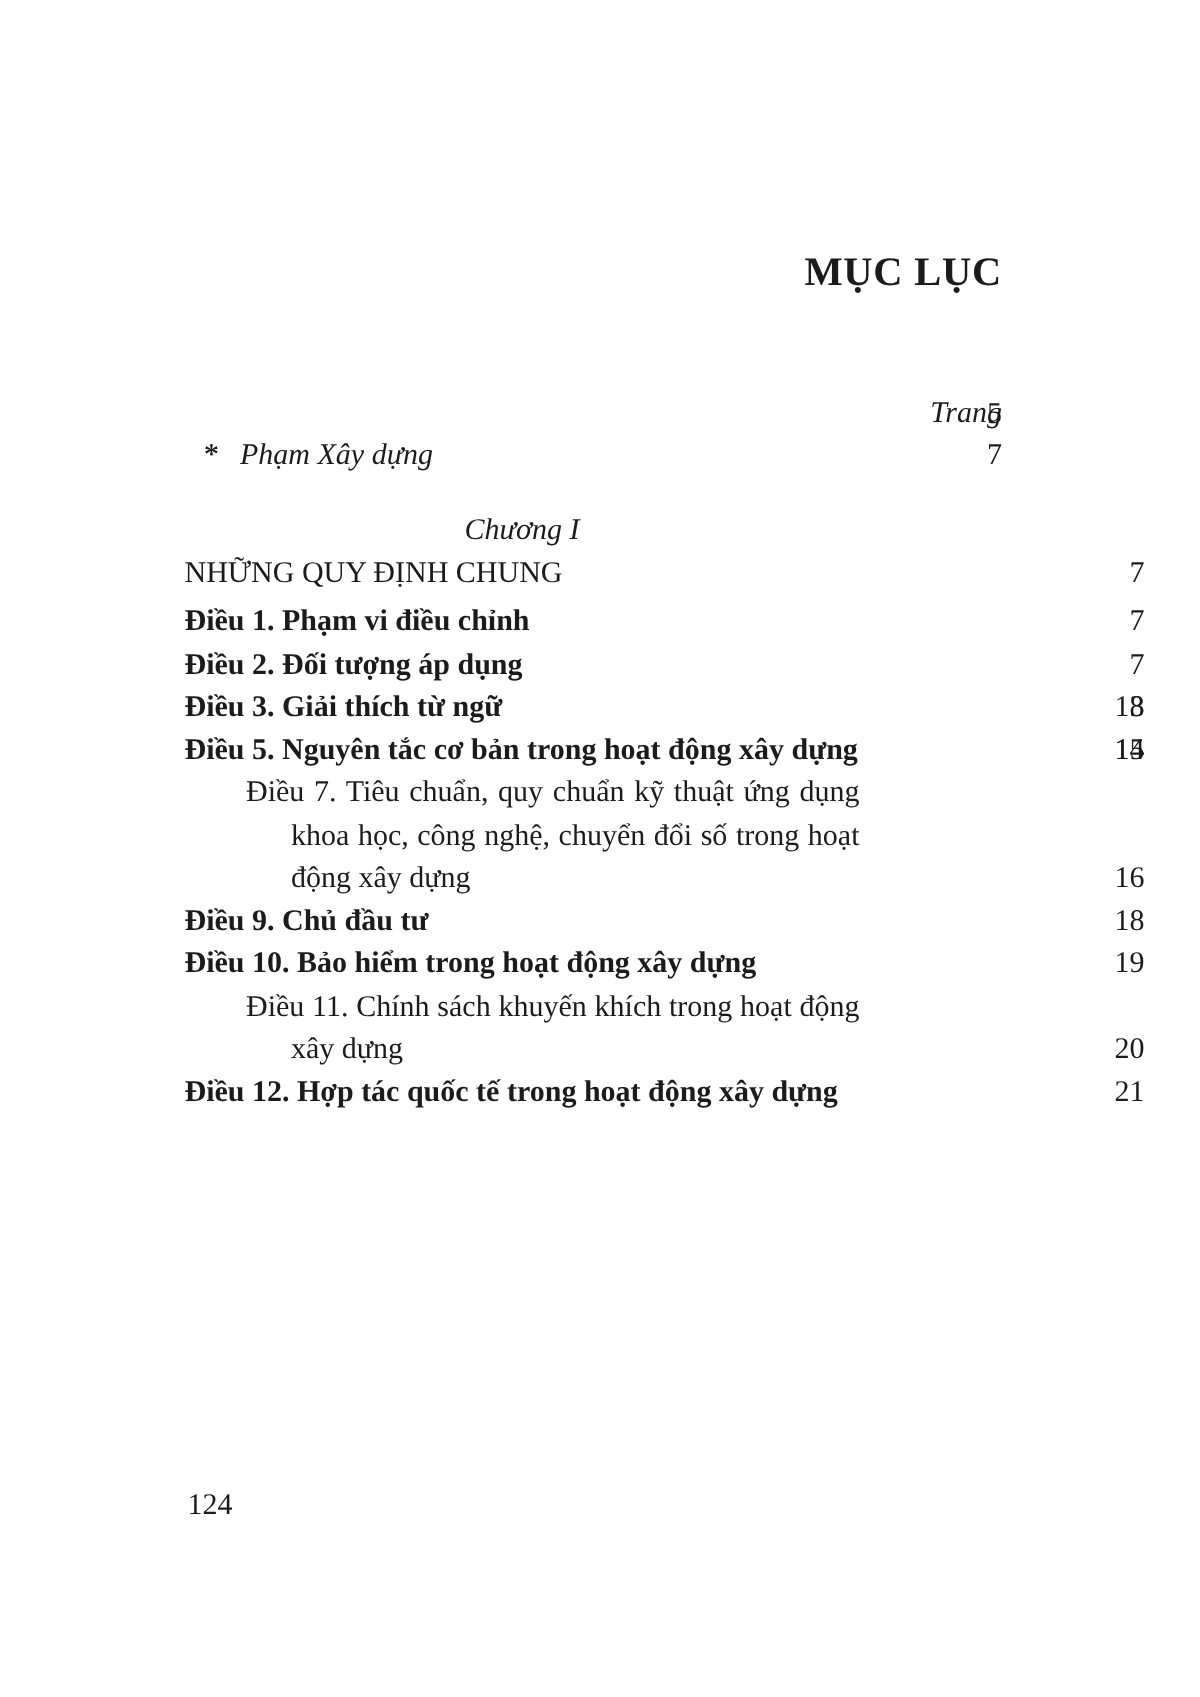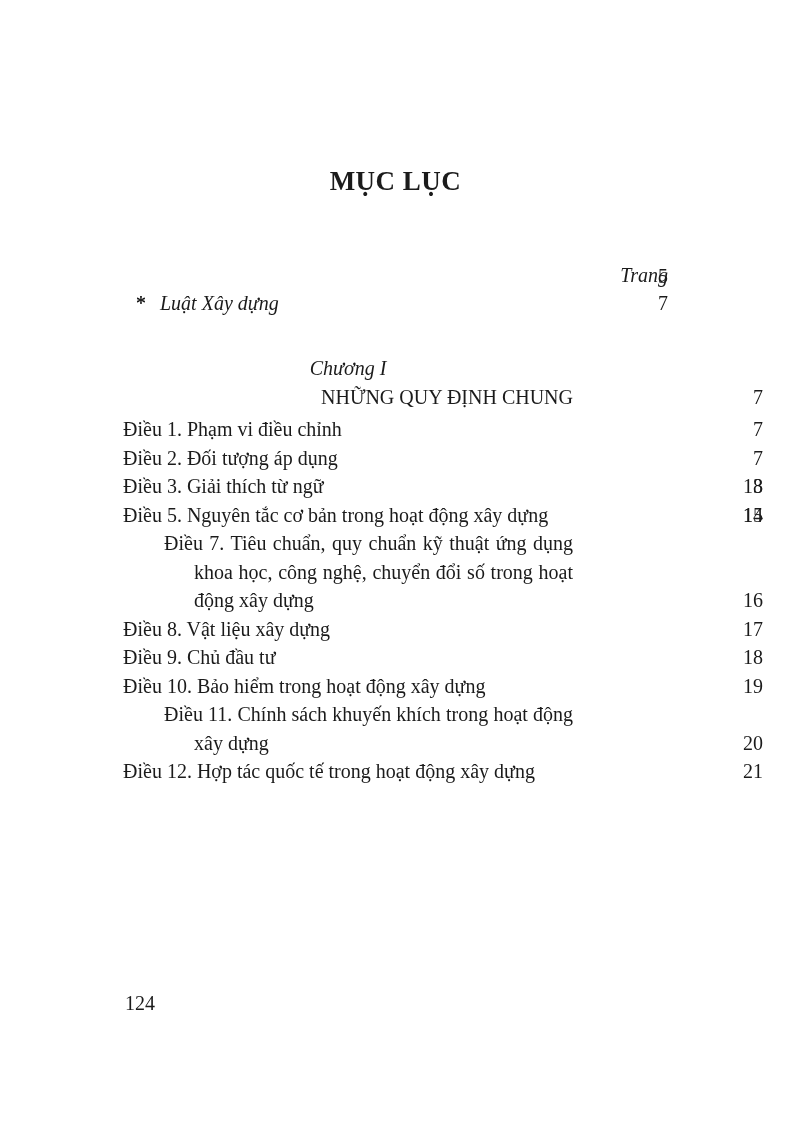--- a/index.html
+++ b/index.html
@@ -19,21 +19,21 @@
     width: 545px;
     margin-left: 123px;
     font-size: 20px;
   }
   .title {
     margin: 0;
     padding-top: 167px;
     font-size: 27px;
     line-height: 28px;
     font-weight: bold;
-    text-align: center;
+    text-align: right;
     letter-spacing: 0.5px;
   }
   .trang {
     margin-top: 68px;
     line-height: 24px;
     text-align: right;
     font-style: italic;
   }
   .front-list {
     margin-top: 3px;
@@ -53,44 +53,44 @@
     width: 410px;
   }
   .front-text.nowrap { white-space: nowrap; width: auto; }
   .pg {
     position: absolute;
     right: 0;
     bottom: 0;
     font-style: normal;
   }
   .chapter {
-    margin-top: 37px;
+    margin-top: 22px;
     line-height: 28.5px;
   }
   .chapter-label {
     font-style: italic;
     text-align: center;
     padding-right: 95px;
   }
   .chapter-row {
     position: relative;
     padding-right: 95px;
   }
   .chapter-row .pg { right: -95px; }
-  .chapter-title { text-align: right; }
+  .chapter-title { text-align: left; }
   .articles {
     margin-top: 4px;
     line-height: 28.5px;
   }
   .art-row {
     position: relative;
     padding-right: 95px;
   }
   .art-row .pg { right: -95px; }
-  .art-row.single .art-text { white-space: nowrap; }
+  .art-row.single .art-text { white-space: nowrap; font-weight: bold; }
   .art-row.wrap .art-text {
     text-align: justify;
     padding-left: 30px;
     text-indent: -30px;
     margin-left: 41px;
   }
   .footer {
     position: absolute;
     left: 2px;
     top: 991px;
@@ -106,21 +106,21 @@
 
   <div class="trang">Trang</div>
 
   <div class="front-list">
     <div class="front-row">
       <span class="marker">*</span>
       <span class="pg">5</span>
     </div>
     <div class="front-row">
       <span class="marker">*</span>
-      <div class="front-text nowrap">Luật Xây dựng</div>
+      <div class="front-text nowrap">Phạm Xây dựng</div>
       <span class="pg">7</span>
     </div>
   </div>
 
   <div class="chapter">
     <div class="chapter-label">Chương I</div>
     <div class="chapter-row">
       <div class="chapter-title">NHỮNG QUY ĐỊNH CHUNG</div>
       <span class="pg">7</span>
     </div>
@@ -147,24 +147,20 @@
       <span class="pg">14</span>
     </div>
     <div class="art-row single">
       <span class="pg">15</span>
     </div>
     <div class="art-row wrap">
       <div class="art-text">Điều 7. Tiêu chuẩn, quy chuẩn kỹ thuật ứng dụng khoa học, công nghệ, chuyển đổi số trong hoạt động xây dựng</div>
       <span class="pg">16</span>
     </div>
     <div class="art-row single">
-      <div class="art-text">Điều 8. Vật liệu xây dựng</div>
-      <span class="pg">17</span>
-    </div>
-    <div class="art-row single">
       <div class="art-text">Điều 9. Chủ đầu tư</div>
       <span class="pg">18</span>
     </div>
     <div class="art-row single">
       <div class="art-text">Điều 10. Bảo hiểm trong hoạt động xây dựng</div>
       <span class="pg">19</span>
     </div>
     <div class="art-row wrap">
       <div class="art-text">Điều 11. Chính sách khuyến khích trong hoạt động xây dựng</div>
       <span class="pg">20</span>

